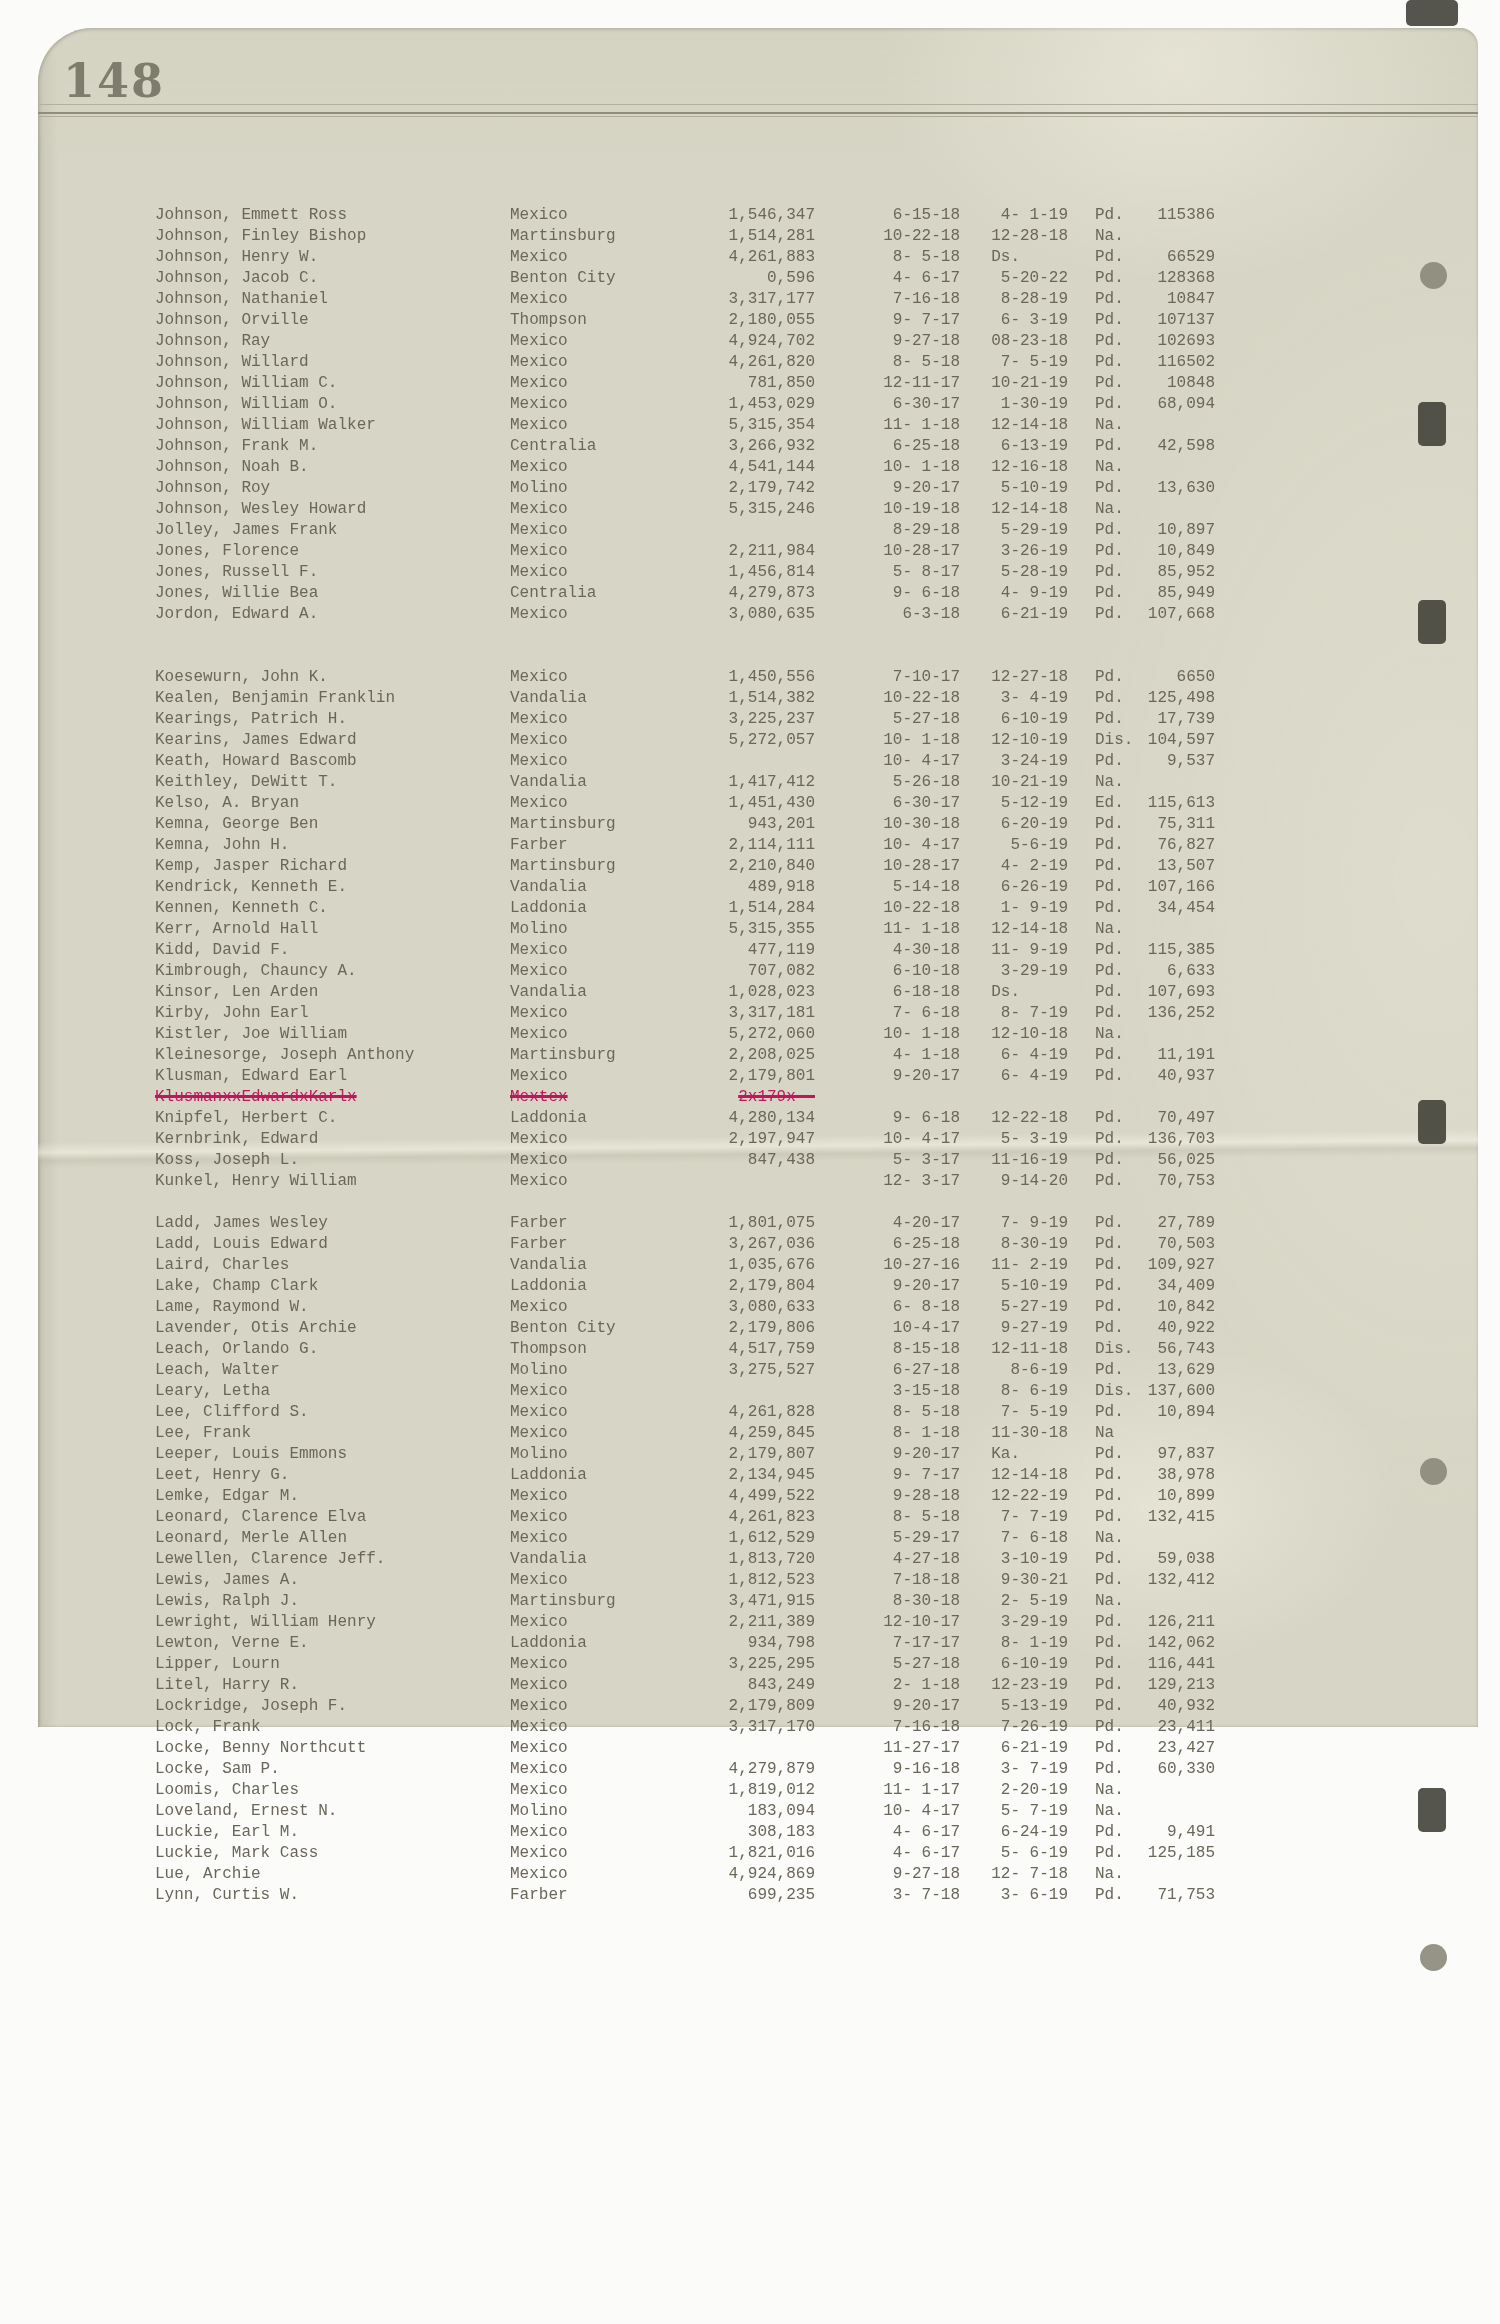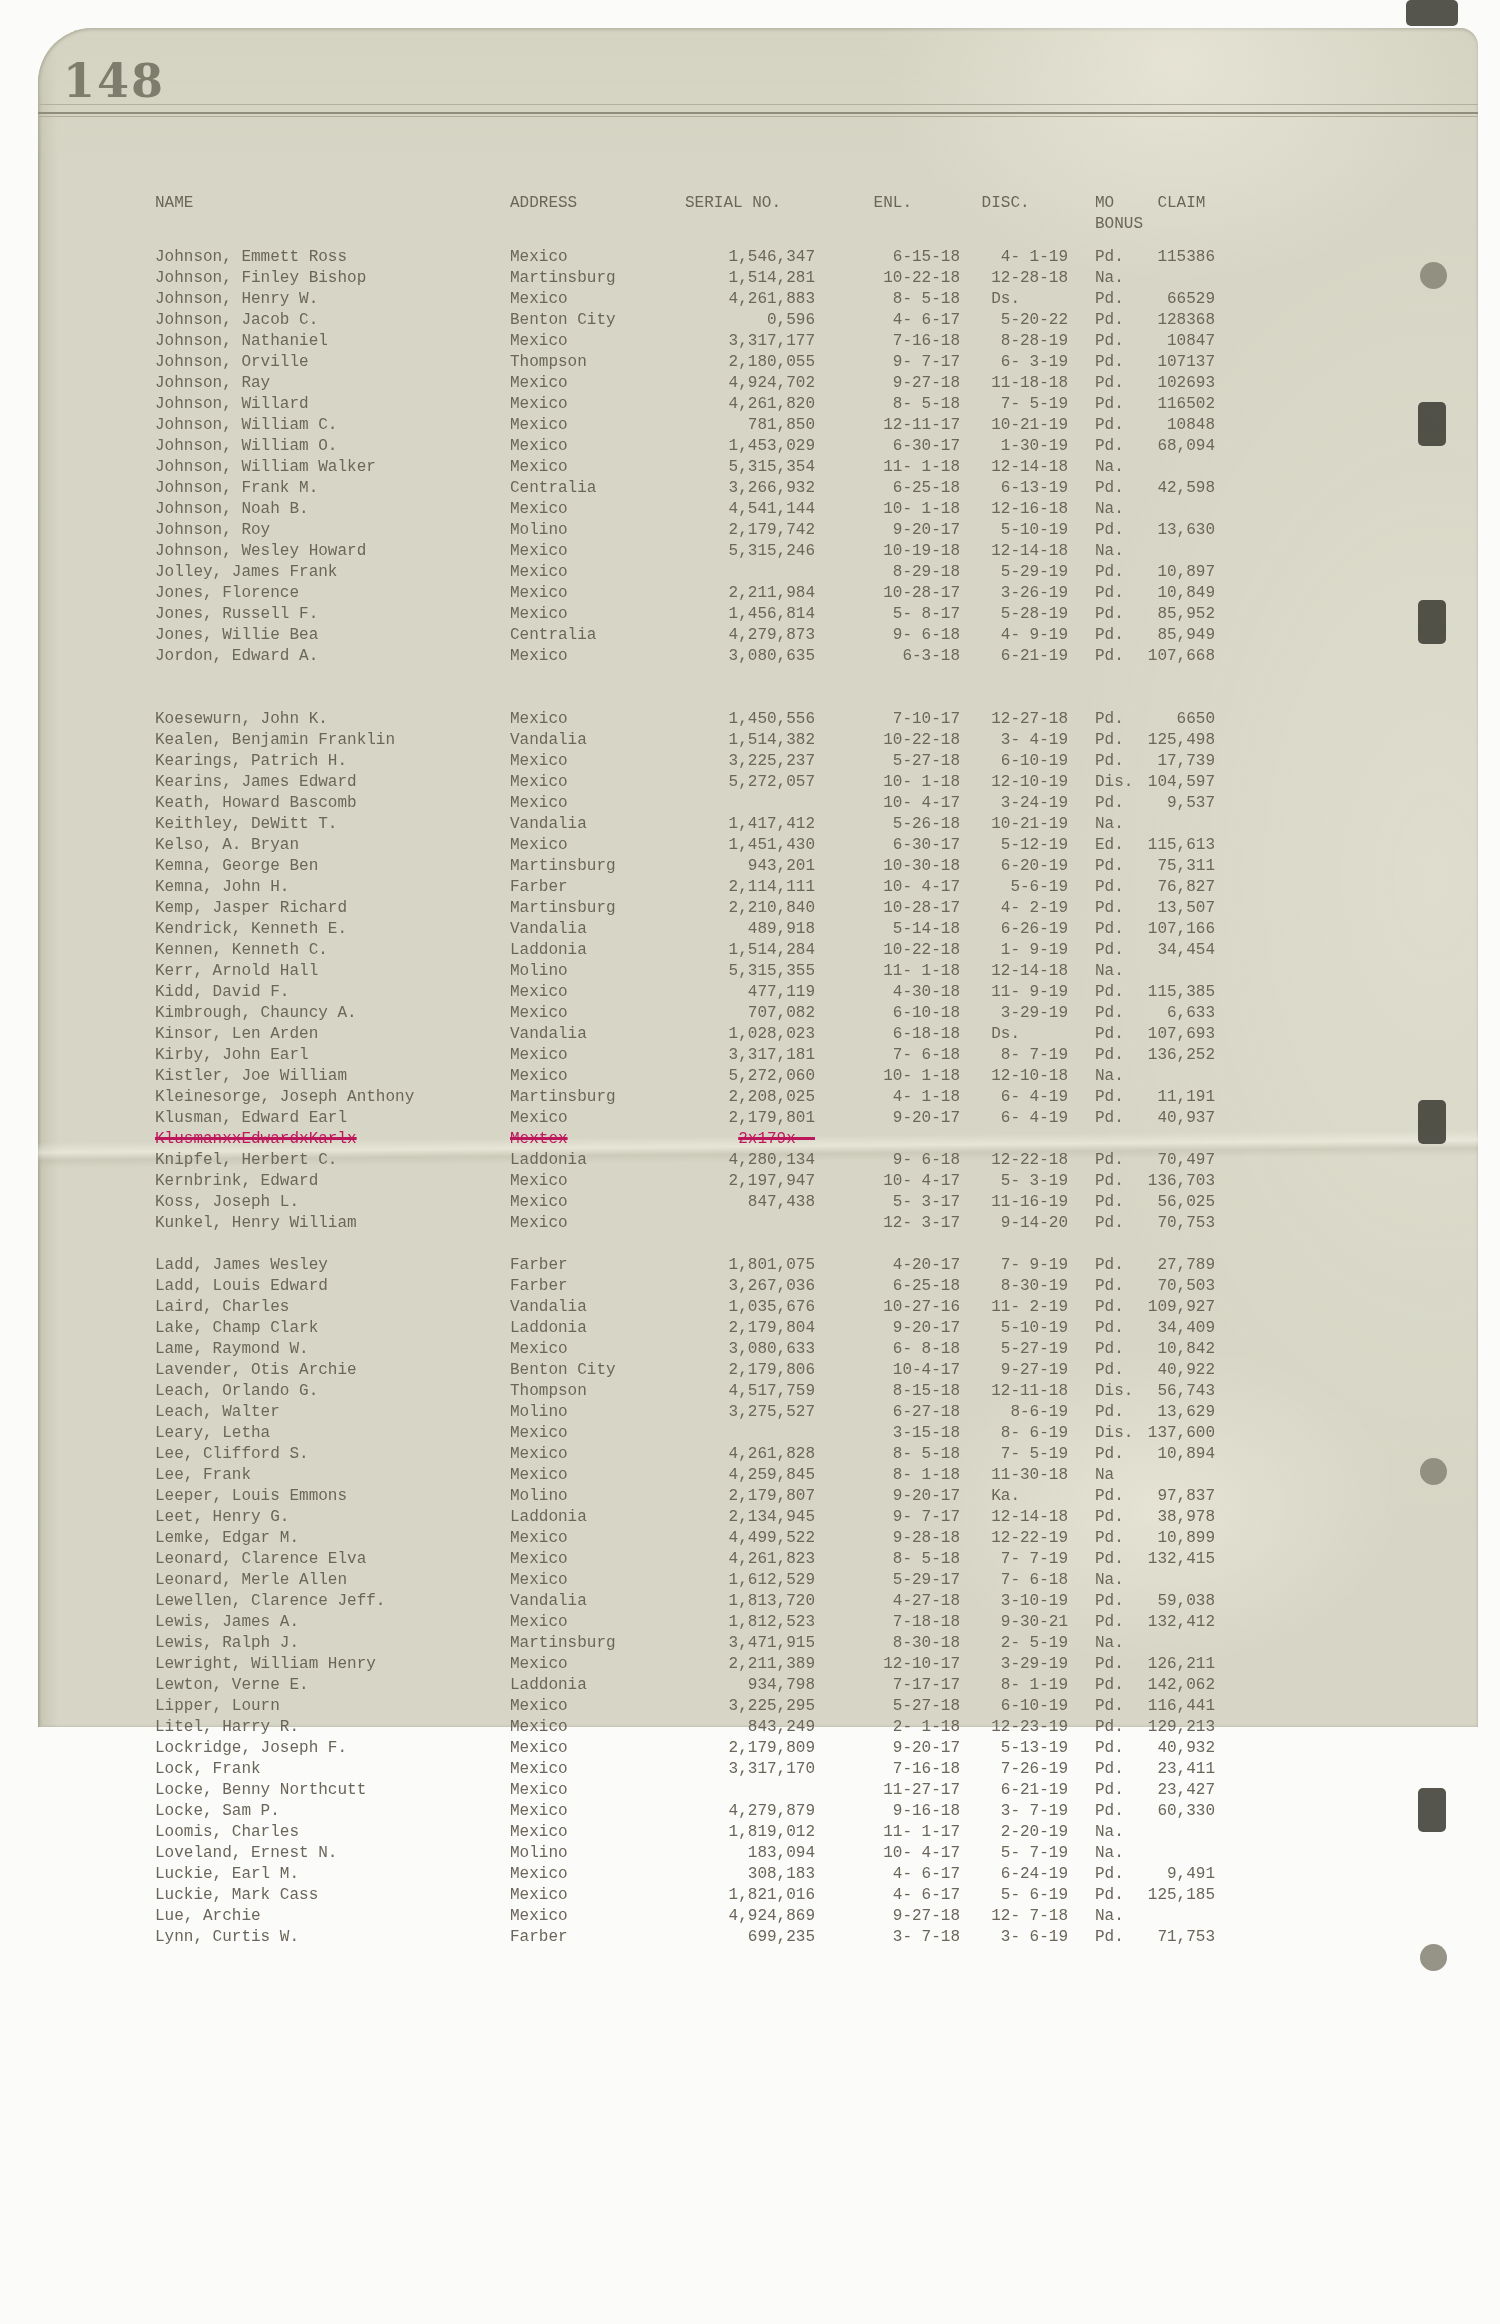--- a/index.html
+++ b/index.html
@@ -61,29 +61,20 @@
 <body style="--paper: #d7d6c6; --ink: #6b665a;">
 
 <div id="paper">
   <div class="rule r1"></div>
   <div class="rule r2"></div>
   <div class="rule r3"></div>
   <div class="crease"></div>
   <div id="page-number">148</div>
 
   <div id="ledger">
-    <div class="hdr-row">
-      <span class="c name">NAME</span>
-      <span class="c address">ADDRESS</span>
-      <span class="c serial">SERIAL NO.</span>
-      <span class="c enl">ENL.     </span>
-      <span class="c disc">DISC.    </span>
-      <span class="c bonus"><span>MO</span><br><span>BONUS</span></span>
-      <span class="c claim">CLAIM </span>
-    </div>
     <div id="table-body">
         <div class="group g0">
           <div class="row">
     <span class="c name">Johnson, Emmett Ross</span>
     <span class="c address">Mexico</span>
     <span class="c serial">1,546,347</span>
     <span class="c enl">6-15-18</span>
     <span class="c disc">4- 1-19</span>
     <span class="c bonus">Pd.</span>
     <span class="c claim">115386</span>
@@ -131,21 +122,21 @@
     <span class="c enl">9- 7-17</span>
     <span class="c disc">6- 3-19</span>
     <span class="c bonus">Pd.</span>
     <span class="c claim">107137</span>
   </div>
           <div class="row">
     <span class="c name">Johnson, Ray</span>
     <span class="c address">Mexico</span>
     <span class="c serial">4,924,702</span>
     <span class="c enl">9-27-18</span>
-    <span class="c disc">11-18-18</span>
+    <span class="c disc">08-23-18</span>
     <span class="c bonus">Pd.</span>
     <span class="c claim">102693</span>
   </div>
           <div class="row">
     <span class="c name">Johnson, Willard</span>
     <span class="c address">Mexico</span>
     <span class="c serial">4,261,820</span>
     <span class="c enl">8- 5-18</span>
     <span class="c disc">7- 5-19</span>
     <span class="c bonus">Pd.</span>

